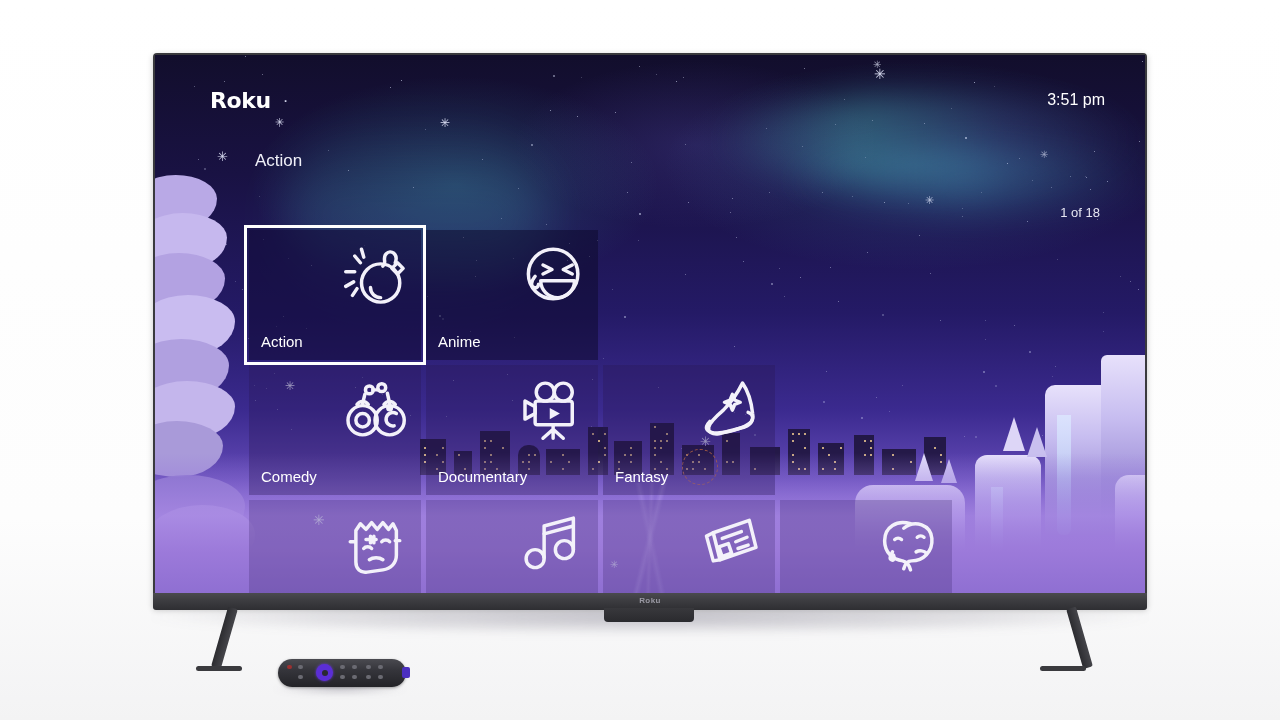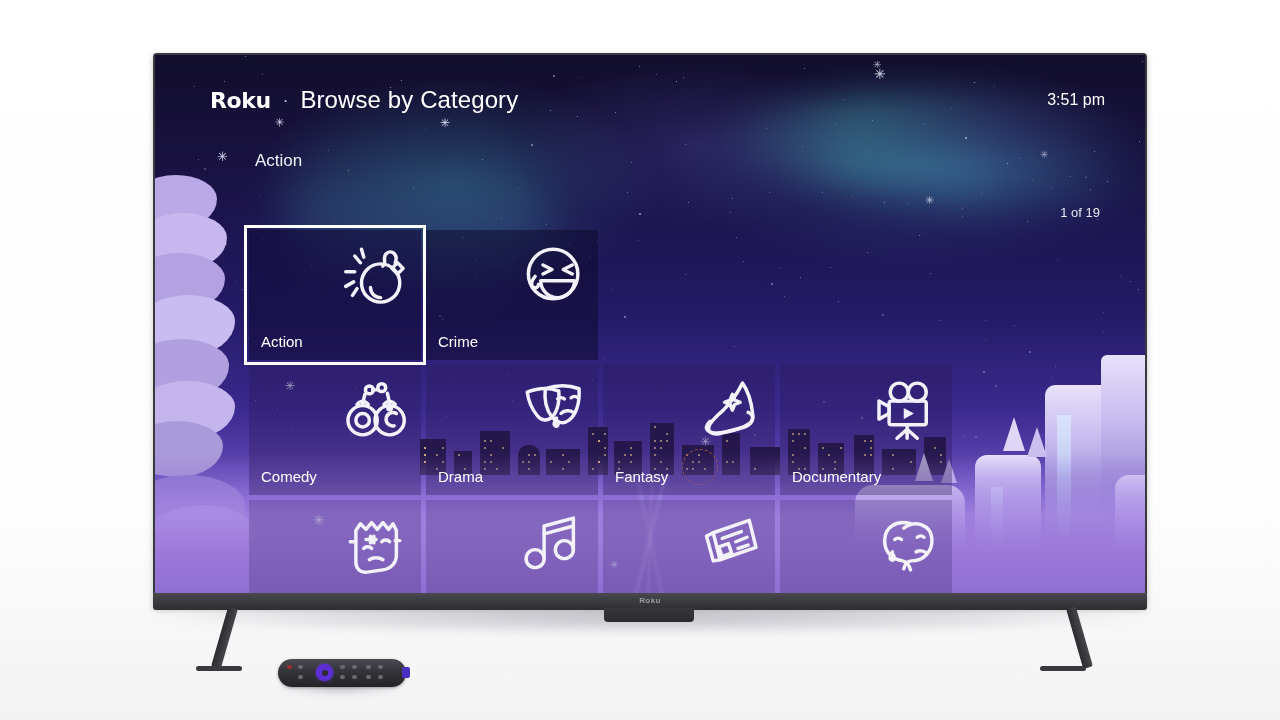--- a/index.html
+++ b/index.html
@@ -735,26 +735,25 @@
       <span class="snowflake" style="left:158px; top:458px; font-size:14px; opacity:0.8;">✳</span>
       <span class="snowflake" style="left:455px; top:505px; font-size:10px; opacity:0.7;">✳</span>
       <span class="snowflake" style="left:885px; top:95px;  font-size:10px; opacity:0.6;">✳</span>
     </div>
 
     <div class="ui">
 
       <div class="topbar">
         <span class="roku-logo">Roku</span>
         <span class="dot-sep">·</span>
-        <span class="page-title">Browse by Category</span>
         <span class="clock">3:51 pm</span>
       </div>
 
       <div class="row-heading">Action</div>
-      <div class="counter">1 of 19</div>
+      <div class="counter">1 of 18</div>
 
       <div class="grid" id="grid">
           <div class="grid-row">
             <div class="tile selected">
               <div class="tile-icon">
                 <svg viewBox="0 0 64 64" fill="none" stroke="#f3f1fa" stroke-width="3.1" stroke-linecap="round" stroke-linejoin="round">
       <circle cx="37" cy="40" r="17"></circle>
       <path d="M47 27 l5 -5 l5 5 l-5 5 z"></path>
       <path d="M50 22 c3 -8 -4 -12 -8 -8 c-4 4 1 8 -3 11"></path>
       <path d="M14 30 h-8 M19 22 l-5 -6 M13 39 l-7 4 M22 17 l-2 -7 M16 45 l-4 6"></path>
@@ -766,21 +765,21 @@
             <div class="tile">
               <div class="tile-icon">
                 <svg viewBox="0 0 64 64" fill="none" stroke="#f3f1fa" stroke-width="3.1" stroke-linecap="round" stroke-linejoin="round">
       <circle cx="33" cy="32" r="22"></circle>
       <path d="M24 24 l8 4 l-8 4"></path>
       <path d="M50 24 l-8 4 l8 4"></path>
       <path d="M22 38 h30 a15 15 0 0 1 -30 0 z"></path>
       <path d="M17 34 c-4 5 -4 9 -1 10 c2 1 4 -1 4 -3"></path>
     </svg>
               </div>
-              <div class="tile-label">Crime</div>
+              <div class="tile-label">Anime</div>
             </div>
           </div>
           <div class="grid-row">
             <div class="tile faded">
               <div class="tile-icon">
                 <svg viewBox="0 0 64 64" fill="none" stroke="#f3f1fa" stroke-width="3.1" stroke-linecap="round" stroke-linejoin="round">
       <circle cx="21" cy="42" r="13"></circle>
       <circle cx="21" cy="42" r="6"></circle>
       <circle cx="45" cy="42" r="13"></circle>
       <path d="M51 36 a6 6 0 1 0 -2 11"></path>
@@ -791,52 +790,39 @@
       <path d="M30 15 h5"></path>
       <path d="M21 27 l2 -8 M45 27 l-2 -9"></path>
       <circle cx="45" cy="31" r="1.6" fill="#f3f1fa"></circle>
     </svg>
               </div>
               <div class="tile-label">Comedy</div>
             </div>
             <div class="tile faded">
               <div class="tile-icon">
                 <svg viewBox="0 0 64 64" fill="none" stroke="#f3f1fa" stroke-width="3.1" stroke-linecap="round" stroke-linejoin="round">
-      <path d="M10 17 c10 -4 20 -4 28 -1 c1 11 -2 20 -7 24 c-4 3 -9 2 -12 -2 c-5 -6 -8 -13 -9 -21 z"></path>
-      <path d="M26 14 c12 -4 22 -3 30 0 c1 13 -3 24 -9 28 c-5 4 -11 2 -15 -3 c-5 -6 -7 -15 -6 -25 z"></path>
-      <path d="M37 23 a4 3 0 0 1 6 0"></path>
-      <path d="M49 22 a4 3 0 0 1 6 0"></path>
-      <path d="M40 36 a7 5 0 0 1 11 -1"></path>
-      <path d="M36 40 c-2 4 -3 6 -1 7 c2 1 3 -1 2 -4"></path>
+      <circle cx="26" cy="17" r="8"></circle>
+      <circle cx="42" cy="17" r="8"></circle>
+      <rect x="17" y="25" width="33" height="21" rx="2"></rect>
+      <path d="M17 30 l-9 -5 v16 l9 -5 z"></path>
+      <path d="M30 31 l9 5 l-9 5 z" fill="#f3f1fa" stroke="none"></path>
+      <path d="M33 46 v12 M33 50 l-9 8 M33 50 l9 8"></path>
     </svg>
               </div>
-              <div class="tile-label">Drama</div>
+              <div class="tile-label">Documentary</div>
             </div>
             <div class="tile faded">
               <div class="tile-icon">
                 <svg viewBox="0 0 64 64" fill="none" stroke="#f3f1fa" stroke-width="3.1" stroke-linecap="round" stroke-linejoin="round">
       <path d="M44 9 c5 7 8 18 9 27 c1 6 -2 10 -7 12 l-23 6 c-6 1 -10 -2 -9 -6 c1 -4 6 -9 13 -15 c7 -7 13 -16 17 -24 z"></path>
       <path d="M15 43 c-3 3 -4 6 -2 8 c3 3 12 3 23 0 c10 -3 17 -7 17 -11 c0 -2 -1 -4 -4 -5"></path>
       <path d="M33 24 l2 -5 l2 5 l5 2 l-5 2 l-2 5 l-2 -5 l-5 -2 z"></path>
     </svg>
               </div>
               <div class="tile-label">Fantasy</div>
-            </div>
-            <div class="tile faded">
-              <div class="tile-icon">
-                <svg viewBox="0 0 64 64" fill="none" stroke="#f3f1fa" stroke-width="3.1" stroke-linecap="round" stroke-linejoin="round">
-      <circle cx="26" cy="17" r="8"></circle>
-      <circle cx="42" cy="17" r="8"></circle>
-      <rect x="17" y="25" width="33" height="21" rx="2"></rect>
-      <path d="M17 30 l-9 -5 v16 l9 -5 z"></path>
-      <path d="M30 31 l9 5 l-9 5 z" fill="#f3f1fa" stroke="none"></path>
-      <path d="M33 46 v12 M33 50 l-9 8 M33 50 l9 8"></path>
-    </svg>
-              </div>
-              <div class="tile-label">Documentary</div>
             </div>
           </div>
           <div class="grid-row">
             <div class="tile faded2">
               <div class="tile-icon">
                 <svg viewBox="0 0 64 64" fill="none" stroke="#f3f1fa" stroke-width="3.1" stroke-linecap="round" stroke-linejoin="round">
       <path d="M15 20 l4 -6 l5 5 l5 -6 l5 6 l5 -6 l5 6 l4 -5 l3 6 v22 c0 7 -5 12 -12 13 l-14 2 c-6 1 -10 -3 -10 -9 z"></path>
       <path d="M24 28 h9 M28 25 v6 M31 25 v6"></path>
       <path d="M38 30 a4 3 0 0 1 7 0"></path>
       <path d="M22 36 a4 3 0 0 1 7 0"></path>

